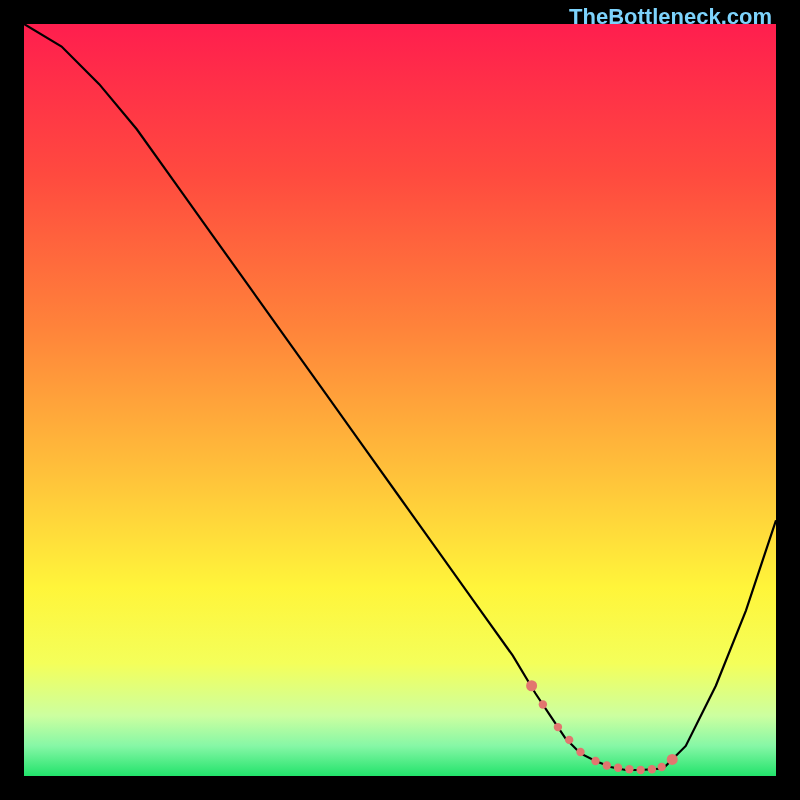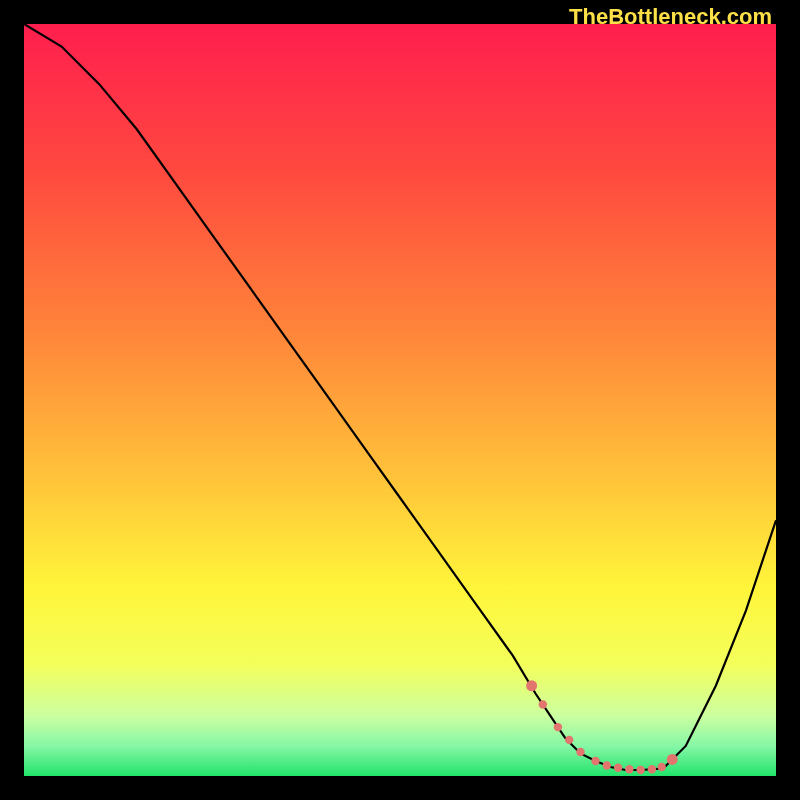--- a/index.html
+++ b/index.html
@@ -21,21 +21,21 @@
   }
   .curve-layer { z-index: 3; }
   .dots-layer { z-index: 4; }
   .watermark {
     position: absolute;
     top: 4px;
     right: 28px;
     font-family: Arial, Helvetica, sans-serif;
     font-size: 22px;
     font-weight: 700;
-    color: #fde047;
+    color: #7dd3fc;
     z-index: 5;
   }
 </style>
 </head>
 <body>
 <div class="frame">
 
   <div class="watermark">TheBottleneck.com</div>
 
   <div class="plot-area">

